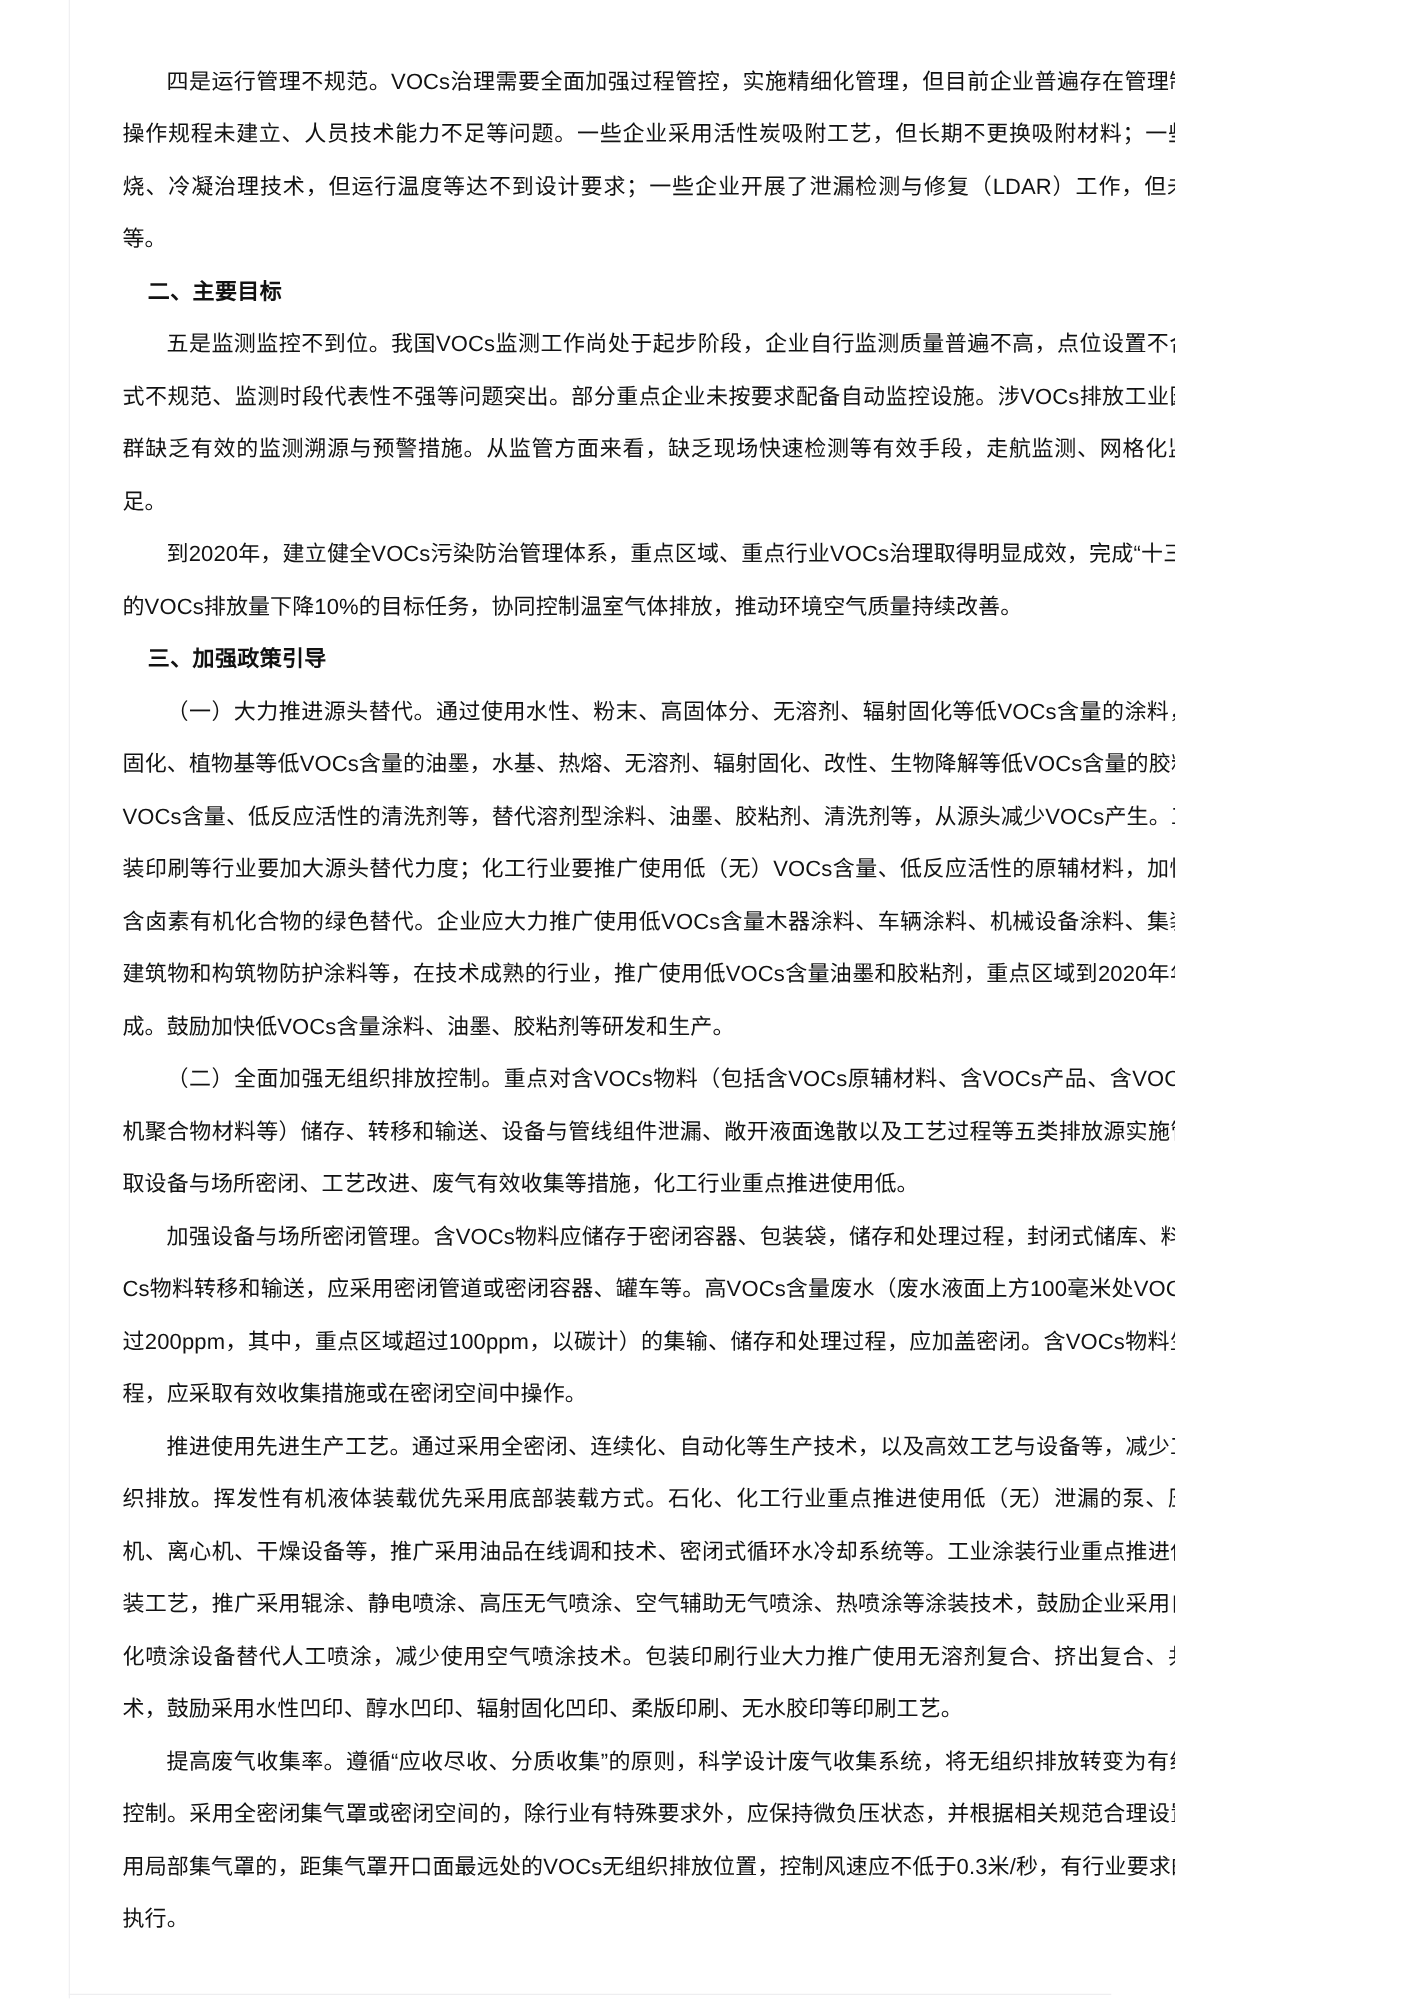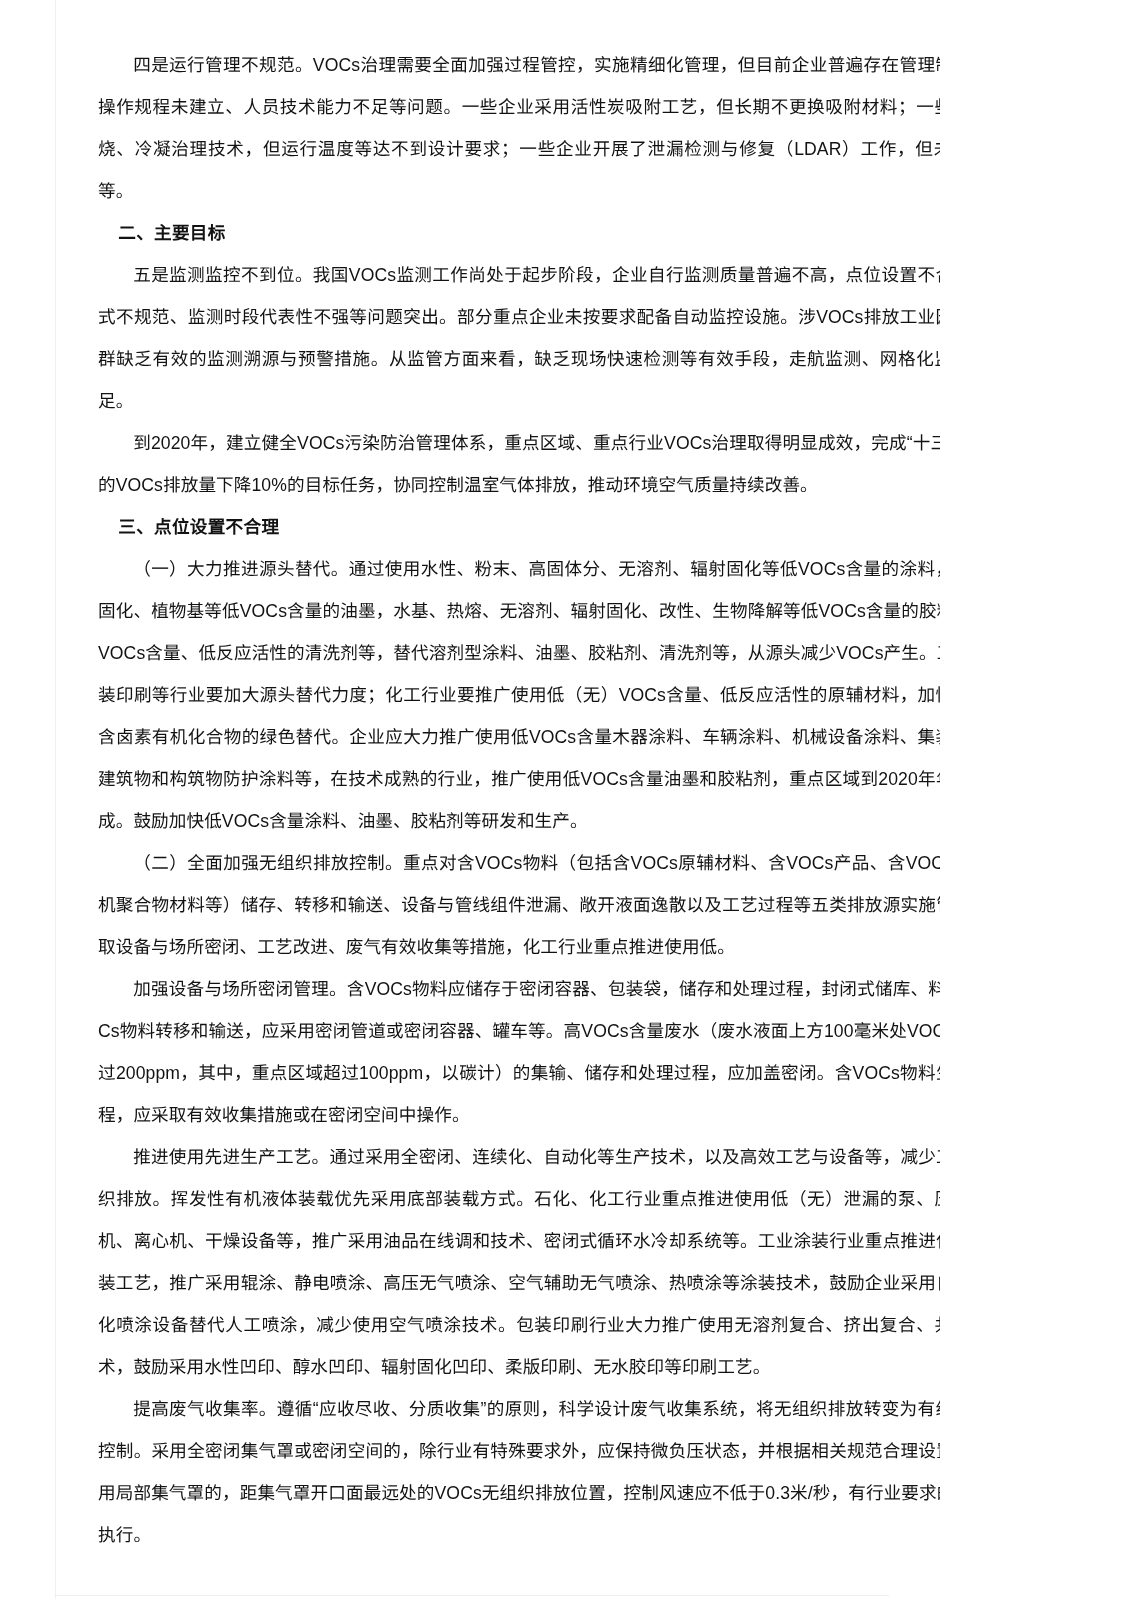--- a/index.html
+++ b/index.html
@@ -75,21 +75,21 @@
   <div id="doc-body">
 
     <p class="para">四是运行管理不规范。VOCs治理需要全面加强过程管控，实施精细化管理，但目前企业普遍存在管理制度不健全、操作规程未建立、人员技术能力不足等问题。一些企业采用活性炭吸附工艺，但长期不更换吸附材料；一些企业采用燃烧、冷凝治理技术，但运行温度等达不到设计要求；一些企业开展了泄漏检测与修复（LDAR）工作，但未按规程操作等。</p>
 
     <p class="para heading">二、主要目标</p>
 
     <p class="para">五是监测监控不到位。我国VOCs监测工作尚处于起步阶段，企业自行监测质量普遍不高，点位设置不合理、采样方式不规范、监测时段代表性不强等问题突出。部分重点企业未按要求配备自动监控设施。涉VOCs排放工业园区和产业集群缺乏有效的监测溯源与预警措施。从监管方面来看，缺乏现场快速检测等有效手段，走航监测、网格化监测等应用不足。</p>
 
     <p class="para">到2020年，建立健全VOCs污染防治管理体系，重点区域、重点行业VOCs治理取得明显成效，完成“十三五”规划确定的VOCs排放量下降10%的目标任务，协同控制温室气体排放，推动环境空气质量持续改善。</p>
 
-    <p class="para heading">三、点位设置不合理</p>
+    <p class="para heading">三、加强政策引导</p>
 
     <p class="para">（一）大力推进源头替代。通过使用水性、粉末、高固体分、无溶剂、辐射固化等低VOCs含量的涂料，水性、辐射固化、植物基等低VOCs含量的油墨，水基、热熔、无溶剂、辐射固化、改性、生物降解等低VOCs含量的胶粘剂，以及低VOCs含量、低反应活性的清洗剂等，替代溶剂型涂料、油墨、胶粘剂、清洗剂等，从源头减少VOCs产生。工业涂装、包装印刷等行业要加大源头替代力度；化工行业要推广使用低（无）VOCs含量、低反应活性的原辅材料，加快对芳香烃、含卤素有机化合物的绿色替代。企业应大力推广使用低VOCs含量木器涂料、车辆涂料、机械设备涂料、集装箱涂料以及建筑物和构筑物防护涂料等，在技术成熟的行业，推广使用低VOCs含量油墨和胶粘剂，重点区域到2020年年底前基本完成。鼓励加快低VOCs含量涂料、油墨、胶粘剂等研发和生产。</p>
 
 
     <p class="para">（二）全面加强无组织排放控制。重点对含VOCs物料（包括含VOCs原辅材料、含VOCs产品、含VOCs废料以及有机聚合物材料等）储存、转移和输送、设备与管线组件泄漏、敞开液面逸散以及工艺过程等五类排放源实施管控，通过采取设备与场所密闭、工艺改进、废气有效收集等措施，化工行业重点推进使用低。</p>
 
     <p class="para">加强设备与场所密闭管理。含VOCs物料应储存于密闭容器、包装袋，储存和处理过程，封闭式储库、料仓等。含VOCs物料转移和输送，应采用密闭管道或密闭容器、罐车等。高VOCs含量废水（废水液面上方100毫米处VOCs检测浓度超过200ppm，其中，重点区域超过100ppm，以碳计）的集输、储存和处理过程，应加盖密闭。含VOCs物料生产和使用过程，应采取有效收集措施或在密闭空间中操作。</p>
 
     <p class="para">推进使用先进生产工艺。通过采用全密闭、连续化、自动化等生产技术，以及高效工艺与设备等，减少工艺过程无组织排放。挥发性有机液体装载优先采用底部装载方式。石化、化工行业重点推进使用低（无）泄漏的泵、压缩机、过滤机、离心机、干燥设备等，推广采用油品在线调和技术、密闭式循环水冷却系统等。工业涂装行业重点推进使用紧凑式涂装工艺，推广采用辊涂、静电喷涂、高压无气喷涂、空气辅助无气喷涂、热喷涂等涂装技术，鼓励企业采用自动化、智能化喷涂设备替代人工喷涂，减少使用空气喷涂技术。包装印刷行业大力推广使用无溶剂复合、挤出复合、共挤出复合技术，鼓励采用水性凹印、醇水凹印、辐射固化凹印、柔版印刷、无水胶印等印刷工艺。</p>
 

